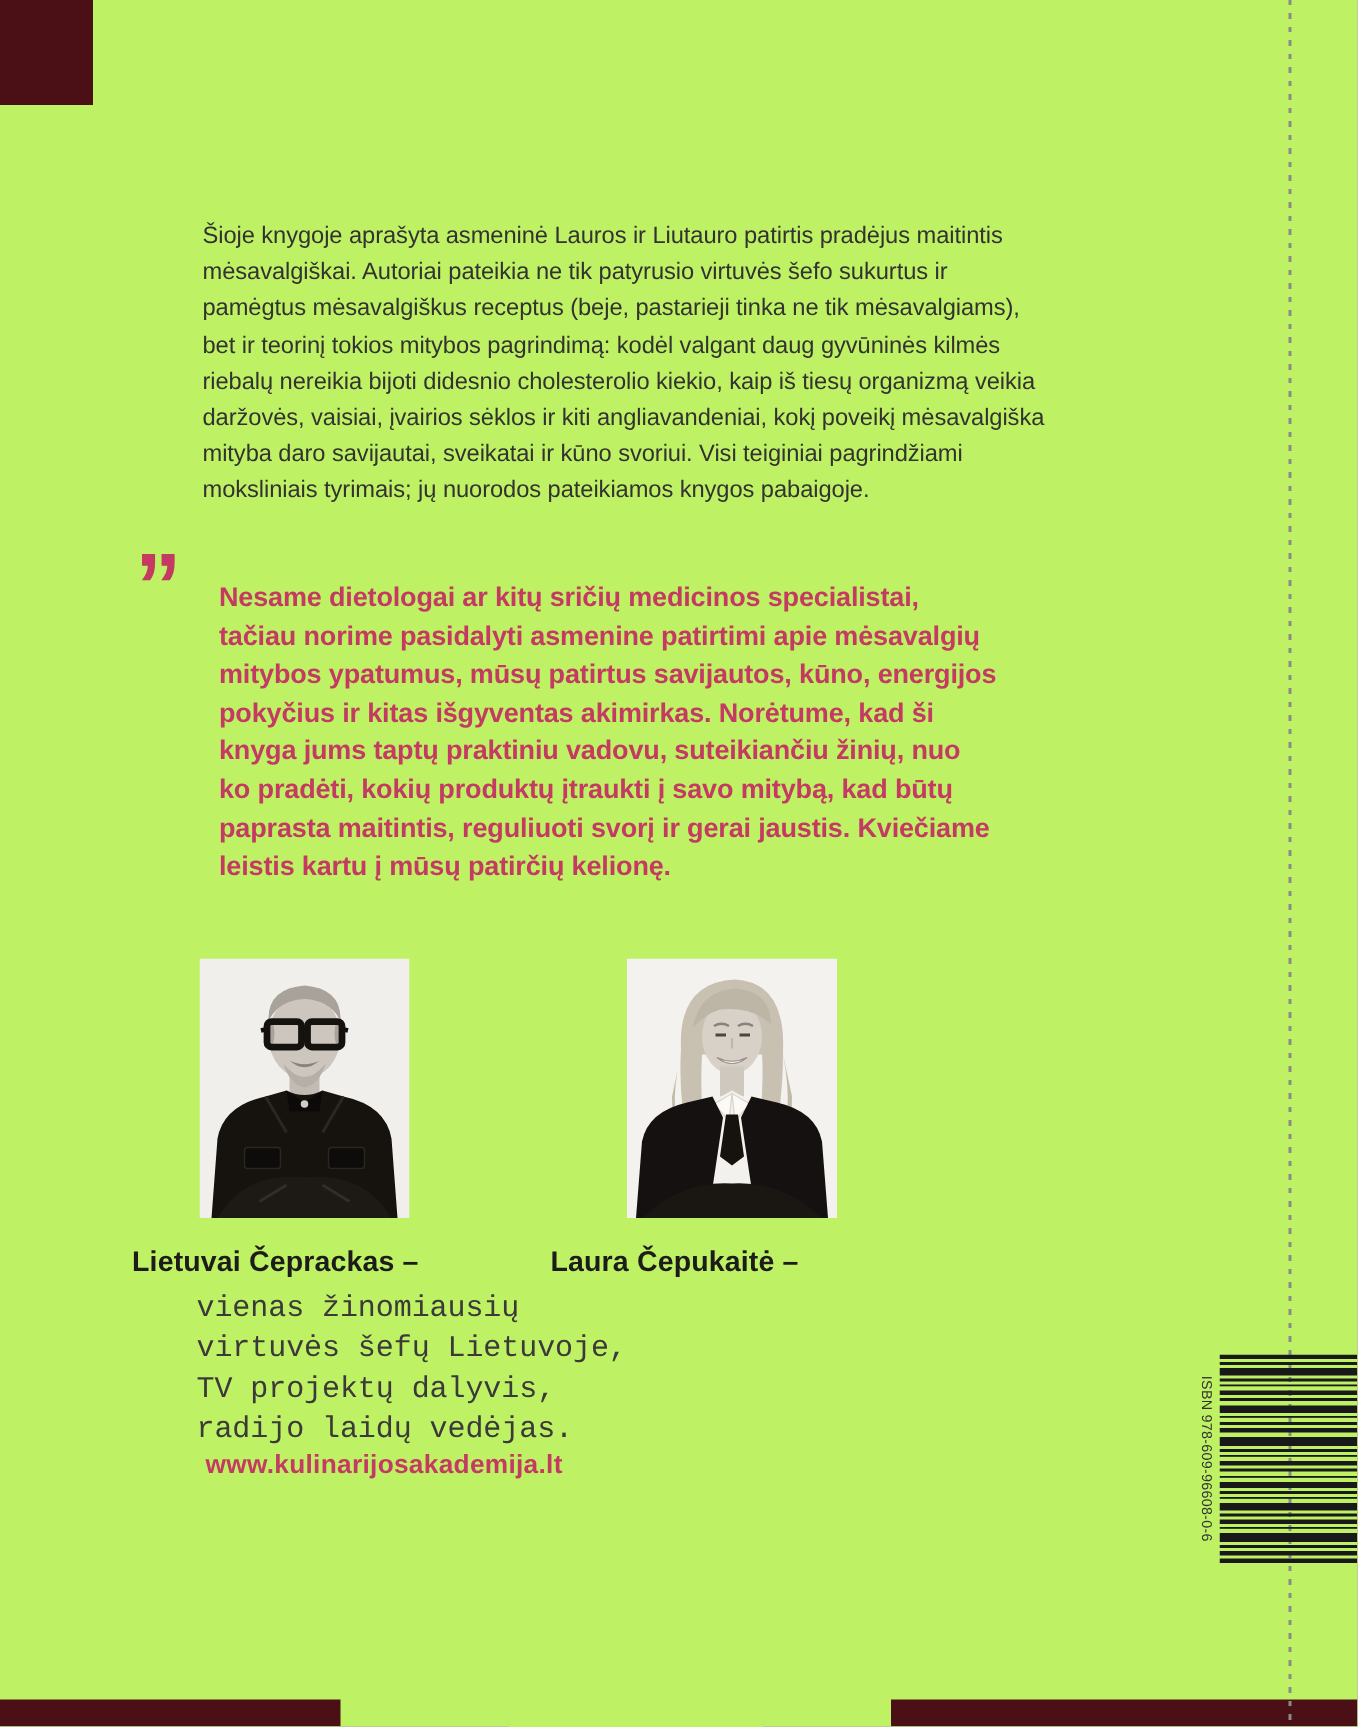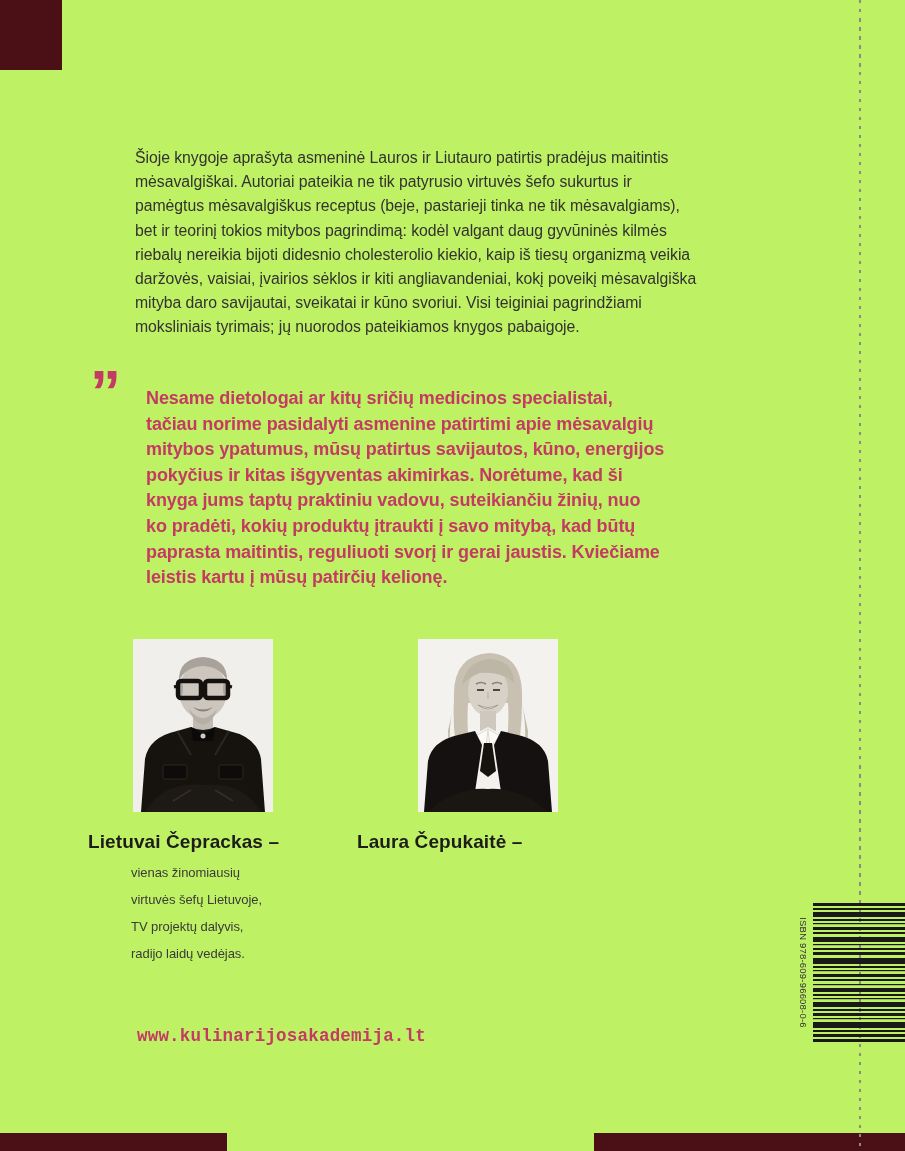--- a/index.html
+++ b/index.html
@@ -41,29 +41,29 @@
     margin-left: 11px;
   }
 
   .photo { position: absolute; top: 639px; width: 140px; height: 173px; }
   .photo-left  { left: 133px; }
   .photo-right { left: 418px; }
   .photo svg { display: block; }
 
   .author { position: absolute; top: 828px; }
   .author-left  { left: 88px; }
-  .author-right { left: 357px; }
+  .author-right { left: 367px; }
   .author-name { font-size: 19px; font-weight: bold; color: #1d1c1a; line-height: 27px; letter-spacing: 0.1px; }
-  .author-bio  { font-size: 13px; color: #3b3a38; line-height: 27px; margin-top: 4px; letter-spacing: -0.05px; }
+  .author-bio  { font-size: 20px; color: #3b3a38; line-height: 27px; margin-top: 4px; letter-spacing: -0.05px; font-family: Liberation Mono, monospace; }
   .author-left  .author-bio { padding-left: 43px; }
   .author-right .author-bio { padding-left: 48px; }
 
   .website {
-    position: absolute; left: 137px; top: 1026px;
-    font-size: 17.5px; font-weight: bold; color: #c43a62; letter-spacing: 0.2px; font-family: Liberation Mono, monospace;
+    position: absolute; left: 137px; top: 966px;
+    font-size: 17.5px; font-weight: bold; color: #c43a62; letter-spacing: 0.2px;
   }
 
   .barcode { position: absolute; left: 813px; top: 903px; width: 92px; height: 139px; }
   .isbn-wrap { position: absolute; left: 795px; top: 903px; width: 15px; height: 139px; }
   .isbn-text {
     position: absolute; left: 14px; top: 0; width: 139px;
     transform: rotate(90deg); transform-origin: 0 0;
     font-size: 9.5px; color: #333; letter-spacing: 0.2px; text-align: center;
   }
 </style>

